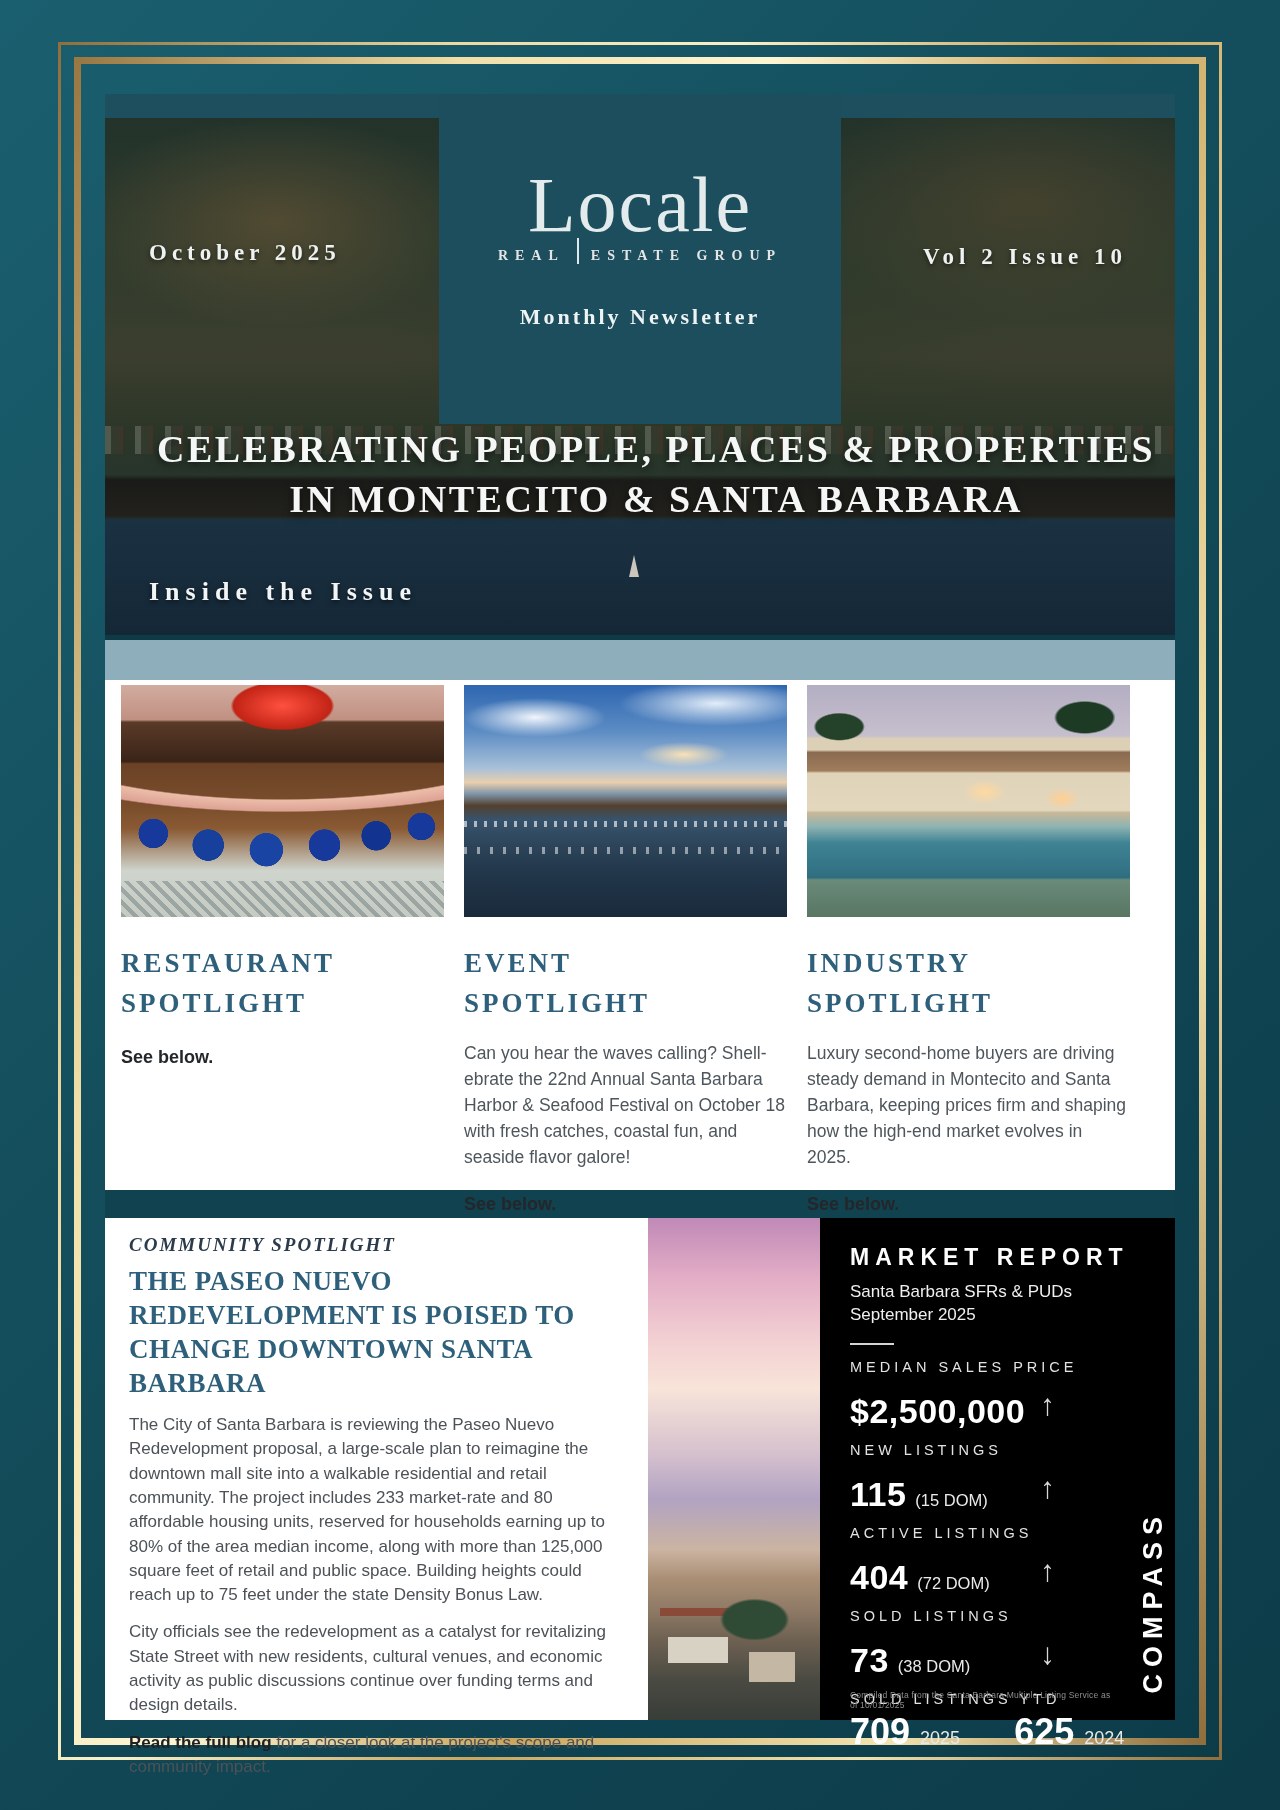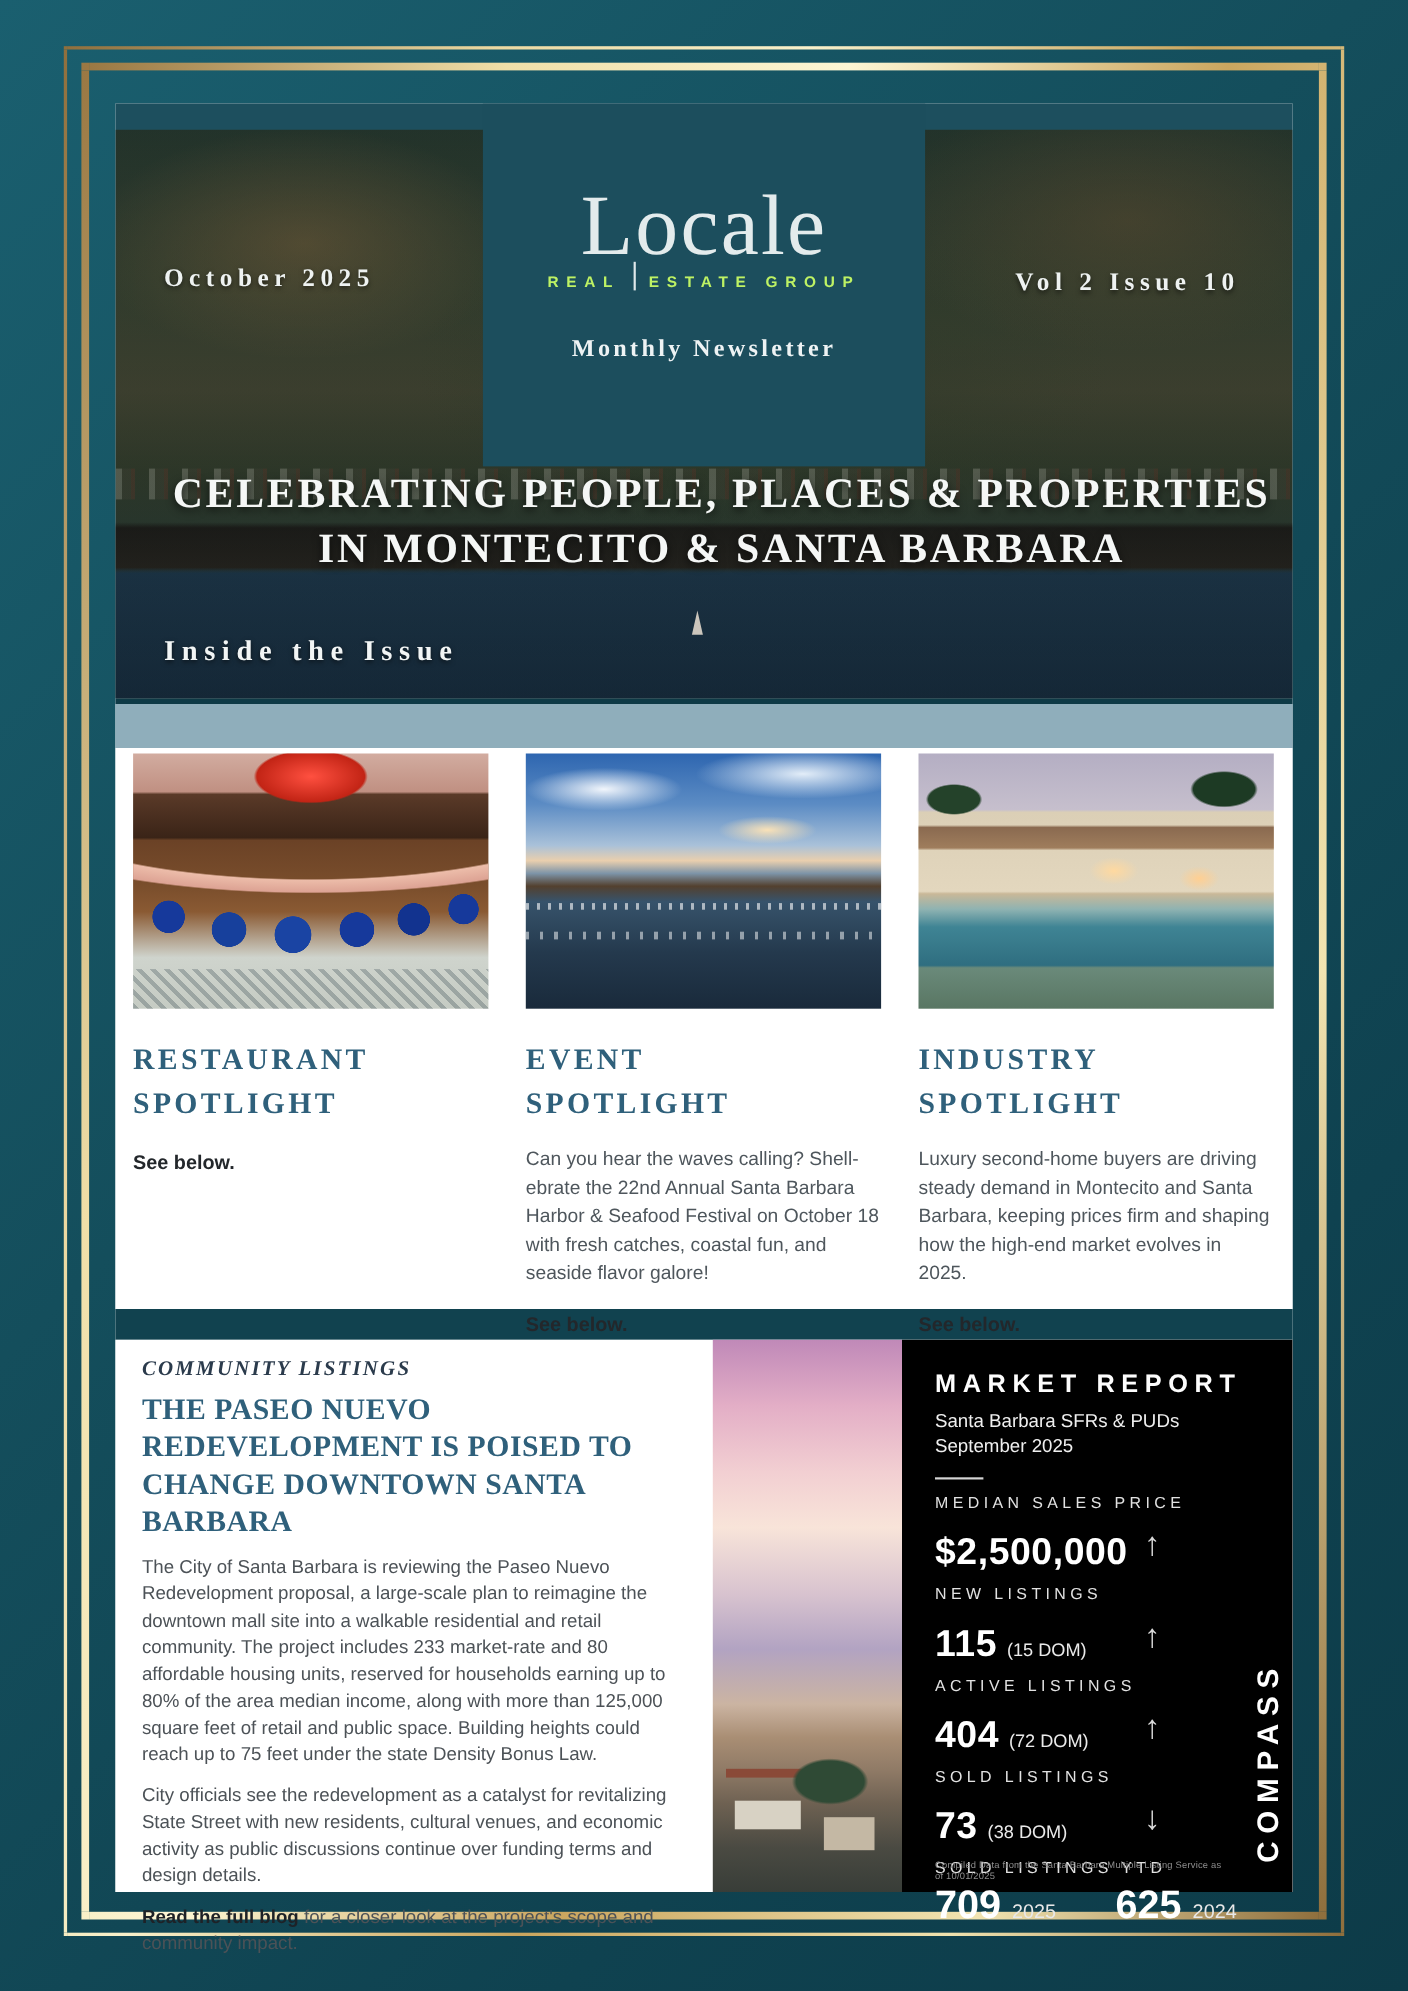--- a/index.html
+++ b/index.html
@@ -49,21 +49,21 @@
     position:absolute; top:0; left:50%; transform:translateX(-50%);
     width:402px; height:330px; background:#1c4e5d;
     display:flex; flex-direction:column; align-items:center;
   }
   .logo-word {
     margin-top:72px; font-family:"Liberation Serif", serif;
     font-size:78px; line-height:78px; color:#e3ebec; letter-spacing:2px;
   }
   .logo-sub {
     margin-top:4px; display:flex; align-items:flex-end; gap:12px;
-    color:#bef264; font-size:14px; letter-spacing:7px; font-weight:600;
+    color:#e5e5e5; font-size:14px; letter-spacing:7px; font-weight:600;font-family:Liberation Serif, serif;
   }
   .pin-stem { width:2px; height:26px; background:#dfe8ea; margin-top:-18px; }
   .logo-tagline {
     margin-top:40px; font-family:"Liberation Serif", serif; font-weight:700;
     font-size:22px; letter-spacing:3px; color:#eef3f4;
   }
   .hero-date, .hero-vol {
     position:absolute; font-family:"Liberation Serif", serif; font-weight:700;
     color:#eef2f1; font-size:23px; letter-spacing:5px;
     text-shadow:0 2px 5px rgba(0,0,0,.55);
@@ -81,21 +81,21 @@
     position:absolute; left:44px; bottom:28px;
     font-family:"Liberation Serif", serif; font-weight:700; color:#f2f5f5;
     font-size:26px; letter-spacing:6px; text-shadow:0 2px 5px rgba(0,0,0,.6);
   }
 
   
   .band { height:45px; background:#8faebb; border-top:5px solid #0e3a46; }
 
   
   .spotlights {
-    height:510px; background:#fff; display:flex; gap:34px; padding:5px 16px 0;
+    height:510px; background:#fff; display:flex; gap:20px; padding:5px 16px 0;
   }
   .spot-col { width:323px; }
   .spot-photo { height:232px; margin-bottom:26px; }
   .photo-restaurant {
     background:
       repeating-linear-gradient(45deg, rgba(40,60,70,.28) 0 4px, transparent 4px 9px) 0 100% / 100% 36px no-repeat,
       radial-gradient(circle 15px at 10% 64%, #16399b 97%, transparent),
       radial-gradient(circle 16px at 27% 69%, #17409c 97%, transparent),
       radial-gradient(circle 17px at 45% 71%, #1a44a3 97%, transparent),
       radial-gradient(circle 16px at 63% 69%, #16399b 97%, transparent),
@@ -248,21 +248,21 @@
       <div class="spot-cta">See below.</div>
     </div>
 
   </div>
 
   <div class="gap-strip"></div>
 
   <div class="bottom">
 
     <div class="article">
-      <div class="article-label">COMMUNITY LISTINGS</div>
+      <div class="article-label">COMMUNITY SPOTLIGHT</div>
       <div class="article-heading">THE PASEO NUEVO REDEVELOPMENT IS POISED TO CHANGE DOWNTOWN SANTA BARBARA</div>
       <p>The City of Santa Barbara is reviewing the Paseo Nuevo Redevelopment proposal, a large-scale plan to reimagine the downtown mall site into a walkable residential and retail community. The project includes 233 market-rate and 80 affordable housing units, reserved for households earning up to 80% of the area median income, along with more than 125,000 square feet of retail and public space. Building heights could reach up to 75 feet under the state Density Bonus Law.</p>
       <p>City officials see the redevelopment as a catalyst for revitalizing State Street with new residents, cultural venues, and economic activity as public discussions continue over funding terms and design details.</p>
       <p><span class="read-blog">Read the full blog</span><span> for a closer look at the project's scope and community impact.</span></p>
     </div>
 
     <div class="photo-sunset"></div>
 
     <div class="report">
       <div class="report-title">MARKET REPORT</div>

